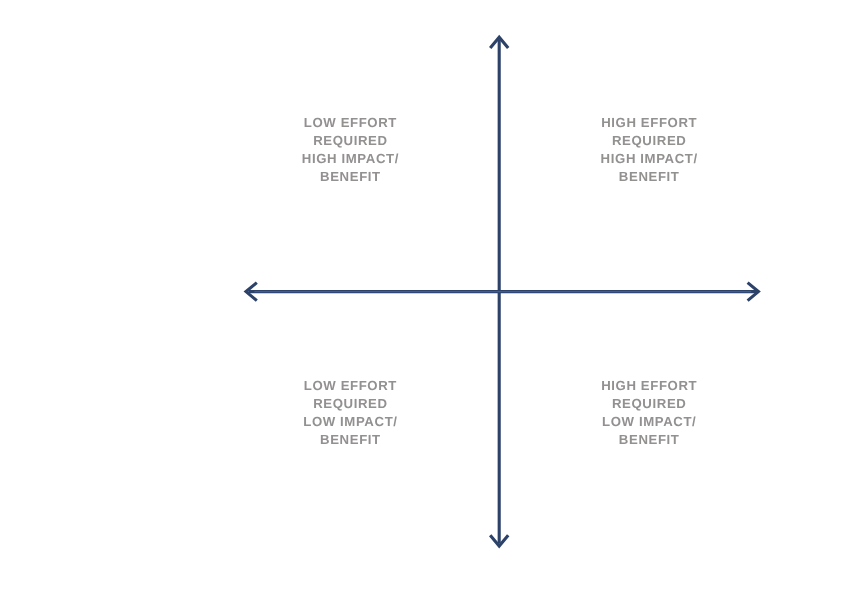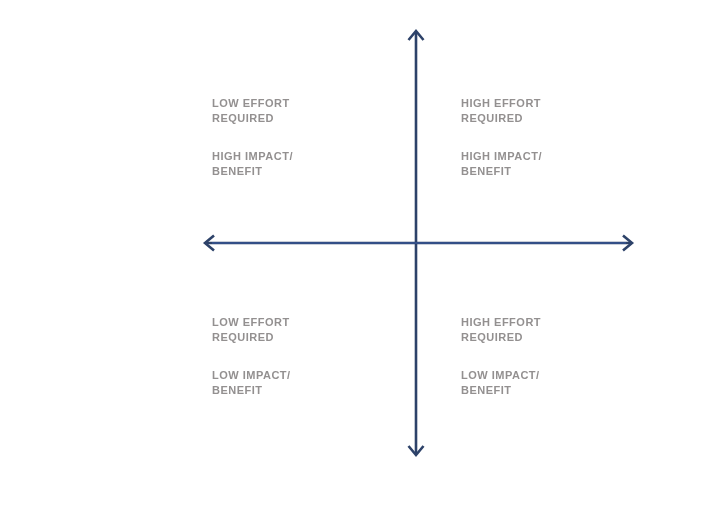--- a/index.html
+++ b/index.html
@@ -25,35 +25,36 @@
     stroke-linejoin:miter;
   }
   .axis-core-line{
     stroke:var(--axis-core);
     stroke-width:1;
     fill:none;
   }
   .quadrant{
     position:absolute;
     width:160px;
+    text-align:center;
   }
   .q-top-left{left:212px;top:96px;}
   .q-top-right{left:461px;top:96px;}
   .q-bottom-left{left:212px;top:315px;}
   .q-bottom-right{left:461px;top:315px;}
   .label{
     margin:0;
     color:var(--text);
     font-size:11px;
     font-weight:700;
     line-height:15px;
     letter-spacing:0.5px;
     white-space:pre-line;
   }
-  .label + .label{margin-top:23px;}
+  .label + .label{margin-top:0;}
 </style>
 </head>
 <body>
 
 <div class="canvas">
 
   <svg class="axes-svg" width="723" height="511" viewBox="0 0 723 511">
 
     <line class="axis-line" x1="416" y1="33" x2="416" y2="453"></line>
     <polyline class="axis-line" points="408.5,40 416,31 423.5,40"></polyline>

